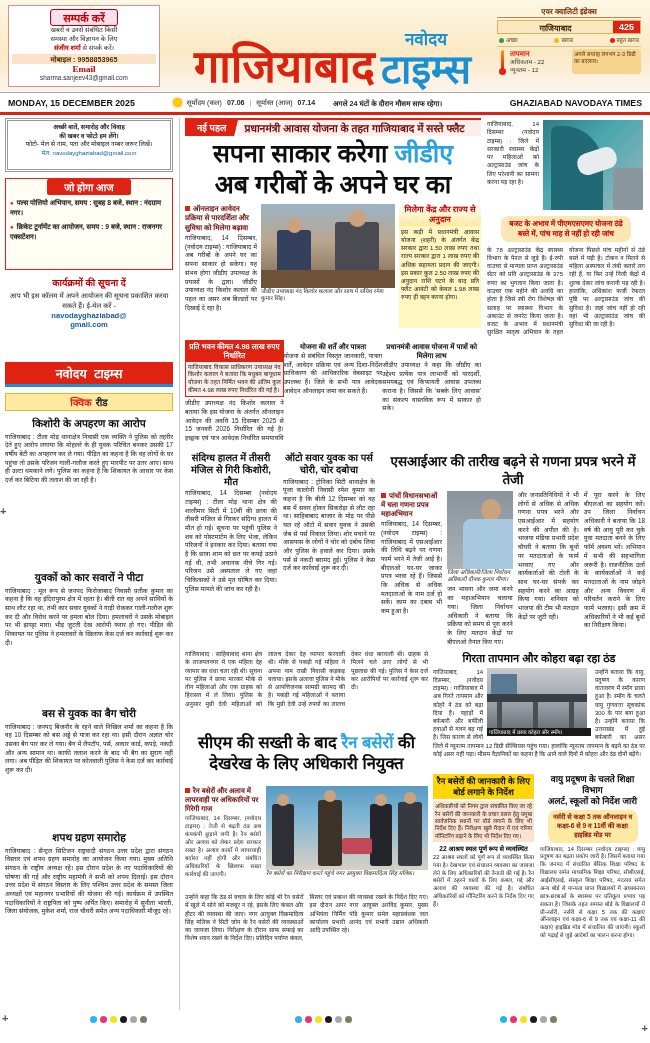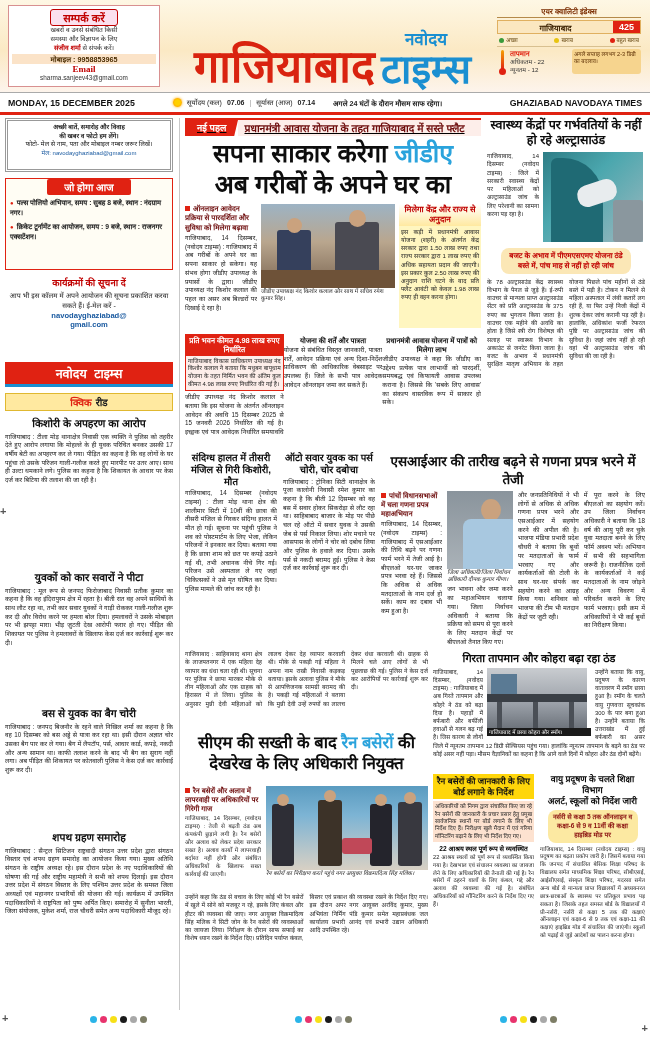--- a/index.html
+++ b/index.html
@@ -76,38 +76,38 @@
   .s-brand{flex:none;height:22px;background:#e02212;color:#fff;font-weight:bold;font-size:12.5px;
     display:flex;align-items:center;justify-content:center;border-bottom:3px solid #1a8fd1;font-family:Liberation Mono, monospace;}
   .s-quick{flex:none;height:16px;background:#ffe9a0;border:1px solid #e0b830;display:flex;
     align-items:center;justify-content:center;font-size:10px;font-weight:bold;gap:4px;}
   .s-quick .w1{color:#e02212;}
   .s-quick .w2{color:#222;}
   .s-art{overflow:hidden;}
   .s-art .t{font-weight:bold;font-size:10.5px;color:#111;text-align:center;line-height:1.2;margin-bottom:3px;}
   
   .lead{position:absolute;left:185px;top:118px;width:296px;height:330px;}
-  .kicker{display:flex;height:18px;align-items:stretch;text-decoration:underline;}
+  .kicker{display:flex;height:18px;align-items:stretch;}
   .kicker .k1{background:#e02212;color:#fff;font-weight:bold;font-size:9.5px;display:flex;
     align-items:center;padding:0 12px;clip-path:polygon(0 0,100% 0,92% 100%,0 100%);}
   .kicker .k2{flex:1;background:#fdeeea;border-top:2px solid #e02212;color:#6e0d0d;font-weight:bold;
     font-size:10.5px;display:flex;align-items:center;padding:0 6px;}
   .lead-hd{height:64px;text-align:center;font-weight:bold;font-size:25px;line-height:1.24;color:#0d0d0d;margin-top:2px;}
   .lead-hd .blue{color:#2aa3dc;}
   .lead-row3{display:flex;gap:4px;height:124px;margin-top:2px;}
   .lead-bcol{width:72px;overflow:hidden;}
   .lead-bullet{font-weight:bold;font-size:7.2px;color:#6e0d0d;line-height:1.3;margin-bottom:2px;}
   .photo{position:relative;overflow:hidden;}
   .ph-main{width:134px;height:84px;background:linear-gradient(180deg,#9db3c4 0%,#b9a68e 45%,#7b6652 100%);}
   .fig{position:absolute;border-radius:3px;}
   .head-sk{position:absolute;border-radius:50%;background:#caa27e;}
   .lead-grant{width:82px;overflow:hidden;}
   .grant-hd{color:#c00000;font-weight:bold;font-size:8.2px;text-align:center;background:linear-gradient(180deg,#fff,#ffe9a0);padding:1px;line-height:1.2;}
   .grant-body{background:#fff6c0;font-size:6.1px;line-height:1.35;text-align:justify;color:#222;padding:2px;}
-  .lead-row4{display:flex;height:118px;margin-top:6px;}
+  .lead-row4{display:flex;height:118px;margin-top:12px;}
   .lead-c{flex:1;overflow:hidden;}
   .pricebox{border:1.5px solid #e02212;margin-bottom:2px;}
   .pricebox .ph{background:#e02212;color:#fff;font-weight:bold;font-size:7.4px;text-align:center;padding:1px 2px;line-height:1.25;}
   .pricebox .pb{background:#fdeeea;font-size:5.9px;color:#222;padding:2px;line-height:1.3;text-align:justify;}
   
   .health{position:absolute;left:487px;top:118px;width:158px;height:330px;}
   .health .hd{font-weight:bold;font-size:12.5px;text-align:center;line-height:1.2;color:#0d0d0d;height:32px;}
   .health-row{display:flex;gap:4px;height:92px;margin-top:2px;}
   .health-lede{width:52px;font-size:6px;}
   .ph-ultra{width:100px;height:90px;background:linear-gradient(135deg,#2e7d86 0%,#4ba7ae 40%,#9fb8bf 100%);}
@@ -316,21 +316,20 @@
         <div class="bodytxt" style="height:102px;">योजना से संबंधित विस्तृत जानकारी, पात्रता शर्तें, आवेदन प्रक्रिया एवं अन्य दिशा-निर्देश प्राधिकरण की आधिकारिक वेबसाइट पर उपलब्ध हैं। जिले के सभी पात्र आवेदक आवेदन ऑनलाइन जमा कर सकते हैं।</div>
       </div>
       <div class="lead-c">
         <div class="minihead">प्रधानमंत्री आवास योजना में पात्रों को मिलेगा लाभ</div>
         <div class="bodytxt" style="height:94px;">जीडीए उपाध्यक्ष ने कहा कि जीडीए का उद्देश्य प्रत्येक पात्र लाभार्थी को पारदर्शी, समयबद्ध एवं किफायती आवास उपलब्ध कराना है। जिससे कि 'सबके लिए आवास' का संकल्प वास्तविक रूप में साकार हो सके।</div>
       </div>
     </div>
   </div>
 
   <div class="health">
-    <div class="hd">स्वास्थ्य केंद्रों पर गर्भवतियों के नहीं हो रहे अल्ट्रासाउंड</div>
     <div class="health-row">
       <div class="health-lede bodytxt">गाजियाबाद, 14 दिसम्बर (नवोदय टाइम्स) : जिले में सरकारी स्वास्थ्य केंद्रों पर महिलाओं को अल्ट्रासाउंड जांच के लिए परेशानी का सामना करना पड़ रहा है।</div>
       <div class="photo ph-ultra">
         <span class="fig" style="left:8px;top:6px;width:52px;height:84px;background:#1f6a74;border-radius:6px 40px 0 0;"></span>
         <span class="fig" style="left:34px;top:30px;width:40px;height:22px;background:#e8ecee;border-radius:10px;transform:rotate(-18deg);"></span>
         <span class="fig" style="left:70px;top:48px;width:30px;height:42px;background:#8a979e;"></span>
       </div>
     </div>
     <div class="hbox">बजट के अभाव में पीएमएसएमए योजना ठंडे बस्ते में, पांच माह से नहीं हो रही जांच</div>
     <div class="health-body bodytxt">के 78 अल्ट्रासाउंड केंद्र स्वास्थ्य विभाग के पैनल से जुड़े हैं। ई-रुपी वाउचर से मान्यता प्राप्त अल्ट्रासाउंड सेंटर को प्रति अल्ट्रासाउंड के 375 रुपए का भुगतान किया जाता है। वाउचर एक महीने की अवधि का होता है जिसे स्त्री रोग विशेषज्ञ की सलाह पर स्वास्थ्य विभाग के अकाउंट से जनरेट किया जाता है। बजट के अभाव में प्रधानमंत्री सुरक्षित मातृत्व अभियान के तहत योजना पिछले पांच महीनों से ठंडे बस्ते में पड़ी है। टोकन न मिलने से महिला अस्पताल में लंबी कतारें लग रही हैं, या फिर उन्हें निजी केंद्रों में शुल्क देकर जांच करानी पड़ रही है। हालांकि, अधिकांश फर्जी रेफरल पुष्टि पर अल्ट्रासाउंड जांच की सुविधा है। जहां जांच नहीं हो रही वहां भी अल्ट्रासाउंड जांच की सुविधा की जा रही है।</div>

